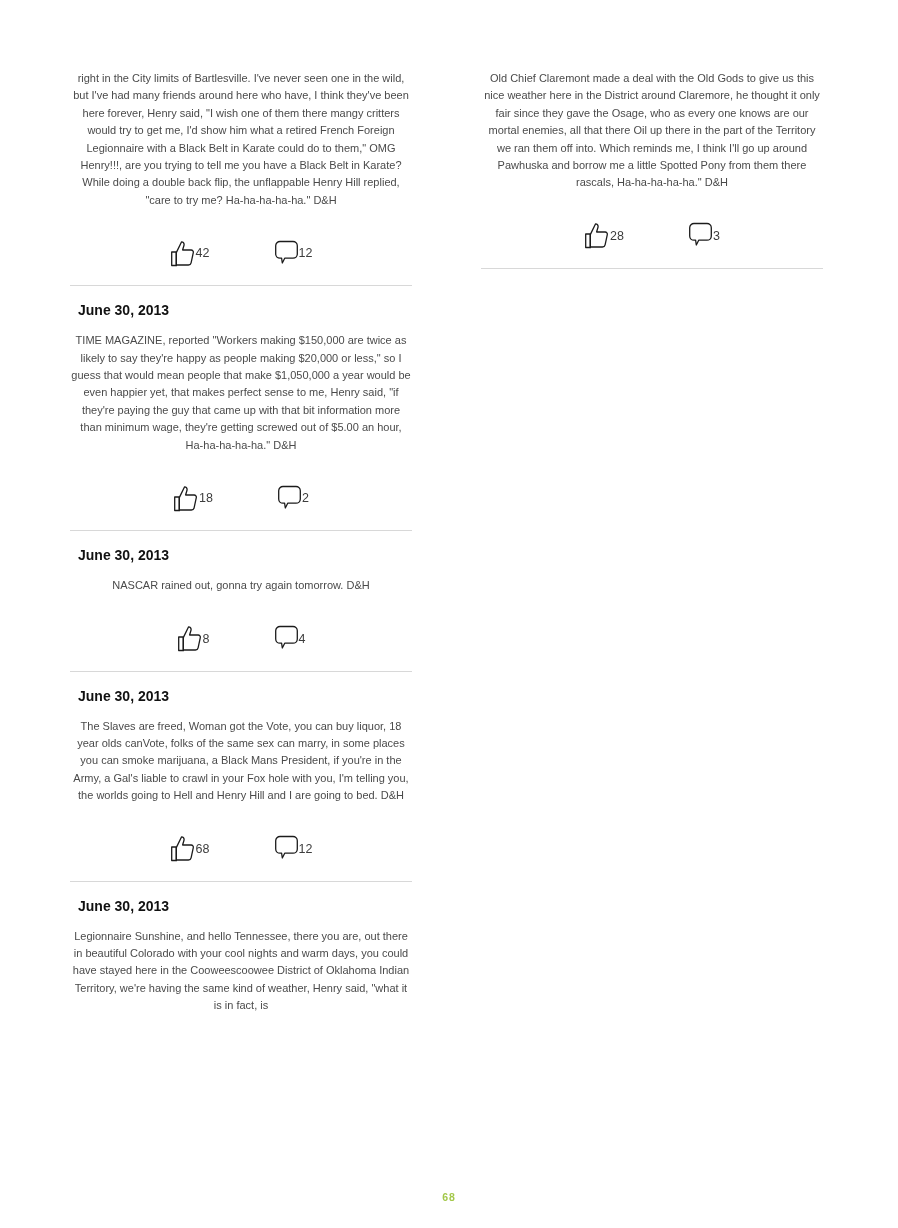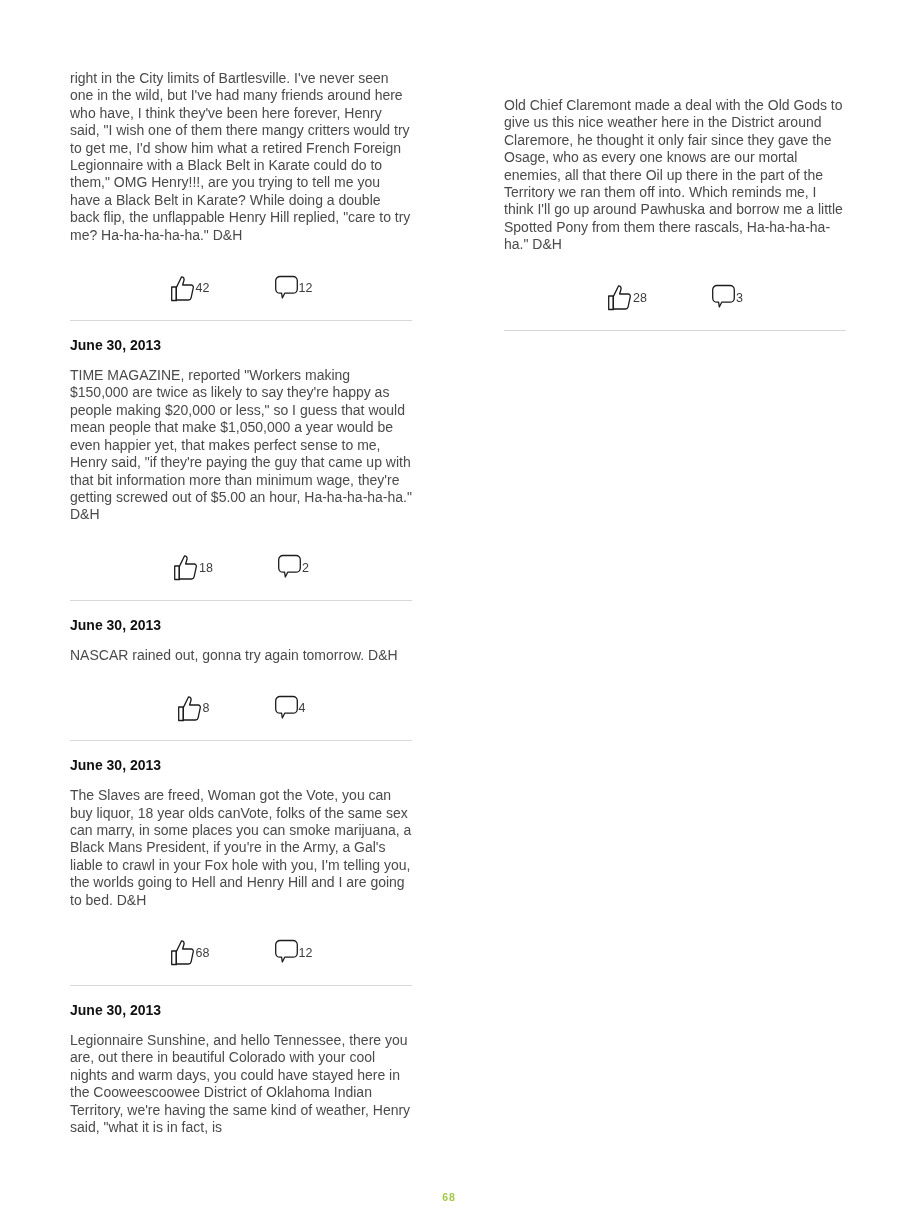--- a/index.html
+++ b/index.html
@@ -5,30 +5,30 @@
   html,body { margin:0; padding:0; background:#ffffff; }
   .page {
     position:relative;
     width:898px; height:1228px;
     background:#ffffff;
     font-family:"Liberation Sans","DejaVu Sans",sans-serif;
     overflow:hidden;
   }
   .col { position:absolute; top:70px; width:342px; }
   .col-left  { left:70px; }
-  .col-right { left:504px;margin-top:27px; }
+  .col-right { left:481px; }
   .post-body {
     margin:0;
-    font-size:14px;
+    font-size:11px;
     line-height:17.4px;
     color:#4a4a4a;
-    text-align:left;
+    text-align:center;
   }
   .post-heading {
-    margin:16px 0 14px 0;
+    margin:16px 0 14px 8px;
     font-size:14px;
     line-height:16px;
     font-weight:bold;
     color:#111111;
   }
   .engagement {
     margin-top:29px;
     height:30px;
     display:flex;
     justify-content:center;

